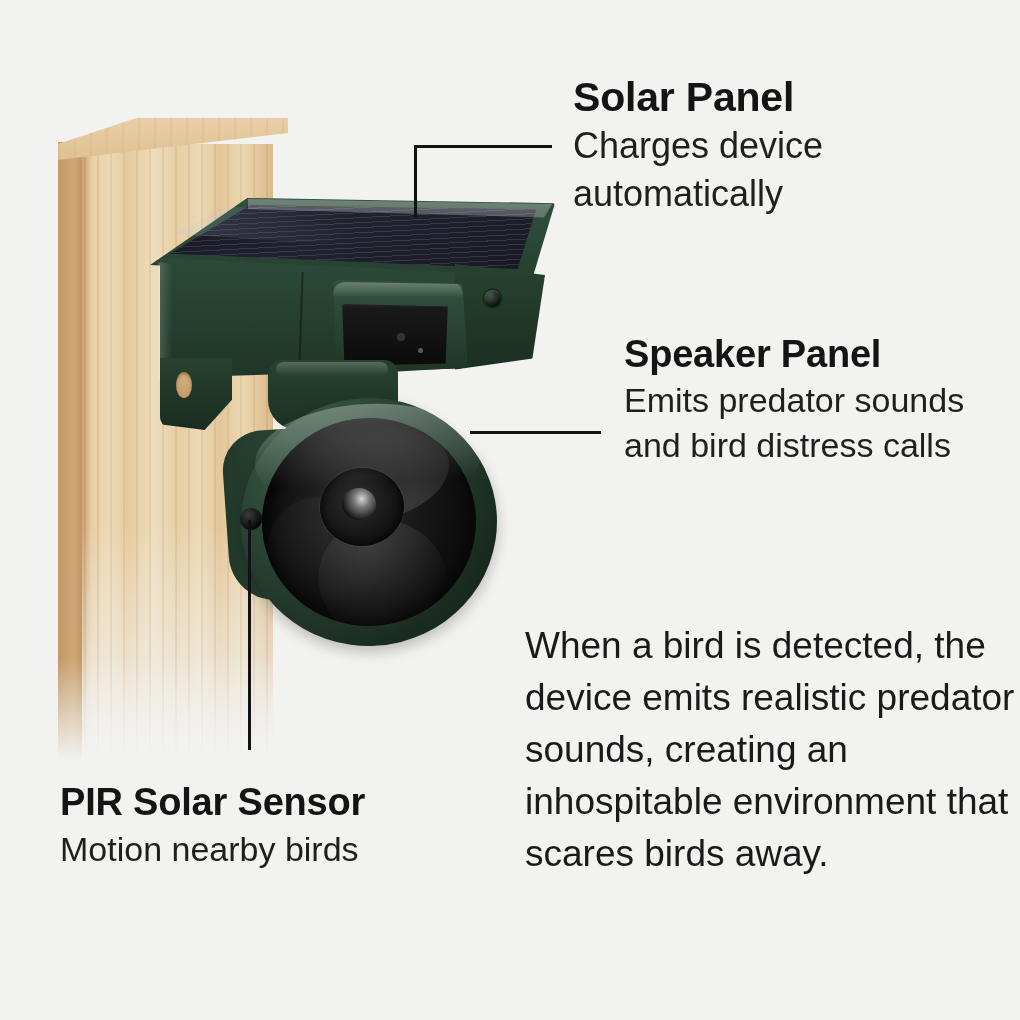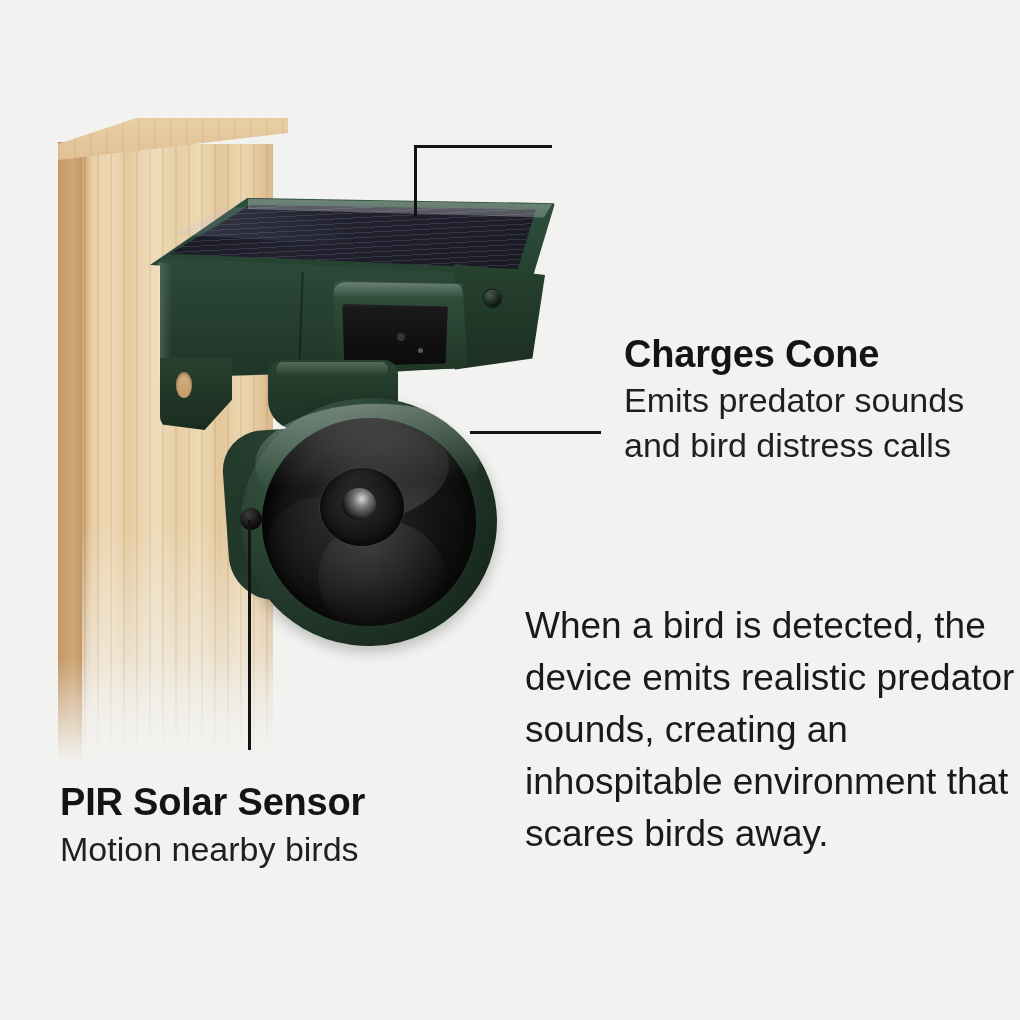--- a/index.html
+++ b/index.html
@@ -246,21 +246,21 @@
 
   #callout-speaker{left:624px;top:330px;width:390px;}
   #callout-speaker h2{font-size:38px;line-height:48px;}
   #callout-speaker p{font-size:34px;line-height:45px;}
 
   #callout-pir{left:60px;top:778px;width:470px;}
   #callout-pir h2{font-size:38px;line-height:48px;}
   #callout-pir p{font-size:34px;line-height:46px;}
 
   #summary{
-    left:525px;top:600px;width:490px;
+    left:525px;top:620px;width:490px;
   }
   #summary p{margin:0;font-size:37px;line-height:52px;font-weight:400;color:#1a1a1a;}
 </style>
 </head>
 <body>
 
 <div class="stage">
 
   <div class="photo">
 
@@ -306,23 +306,27 @@
       <div class="cone-rim-hl"></div>
       <div class="cone-knob"></div>
     </div>
   </div>
 
   <div class="lead lead-solar-v"></div>
   <div class="lead lead-solar-h"></div>
   <div class="lead lead-speaker"></div>
   <div class="lead lead-pir"></div>
 
+  <div class="callout" id="callout-solar">
+    <h2>Solar Panel</h2>
+    <p>Charges device automatically</p>
+  </div>
 
   <div class="callout" id="callout-speaker">
-    <h2>Charges Cone</h2>
+    <h2>Speaker Panel</h2>
     <p>Emits predator sounds and bird distress calls</p>
   </div>
 
   <div class="callout" id="callout-pir">
     <h2>PIR Solar Sensor</h2>
     <p>Motion nearby birds</p>
   </div>
 
   <div class="callout" id="summary">
     <p>When a bird is detected, the device emits realistic predator sounds, creating an inhospitable environment that scares birds away.</p>

